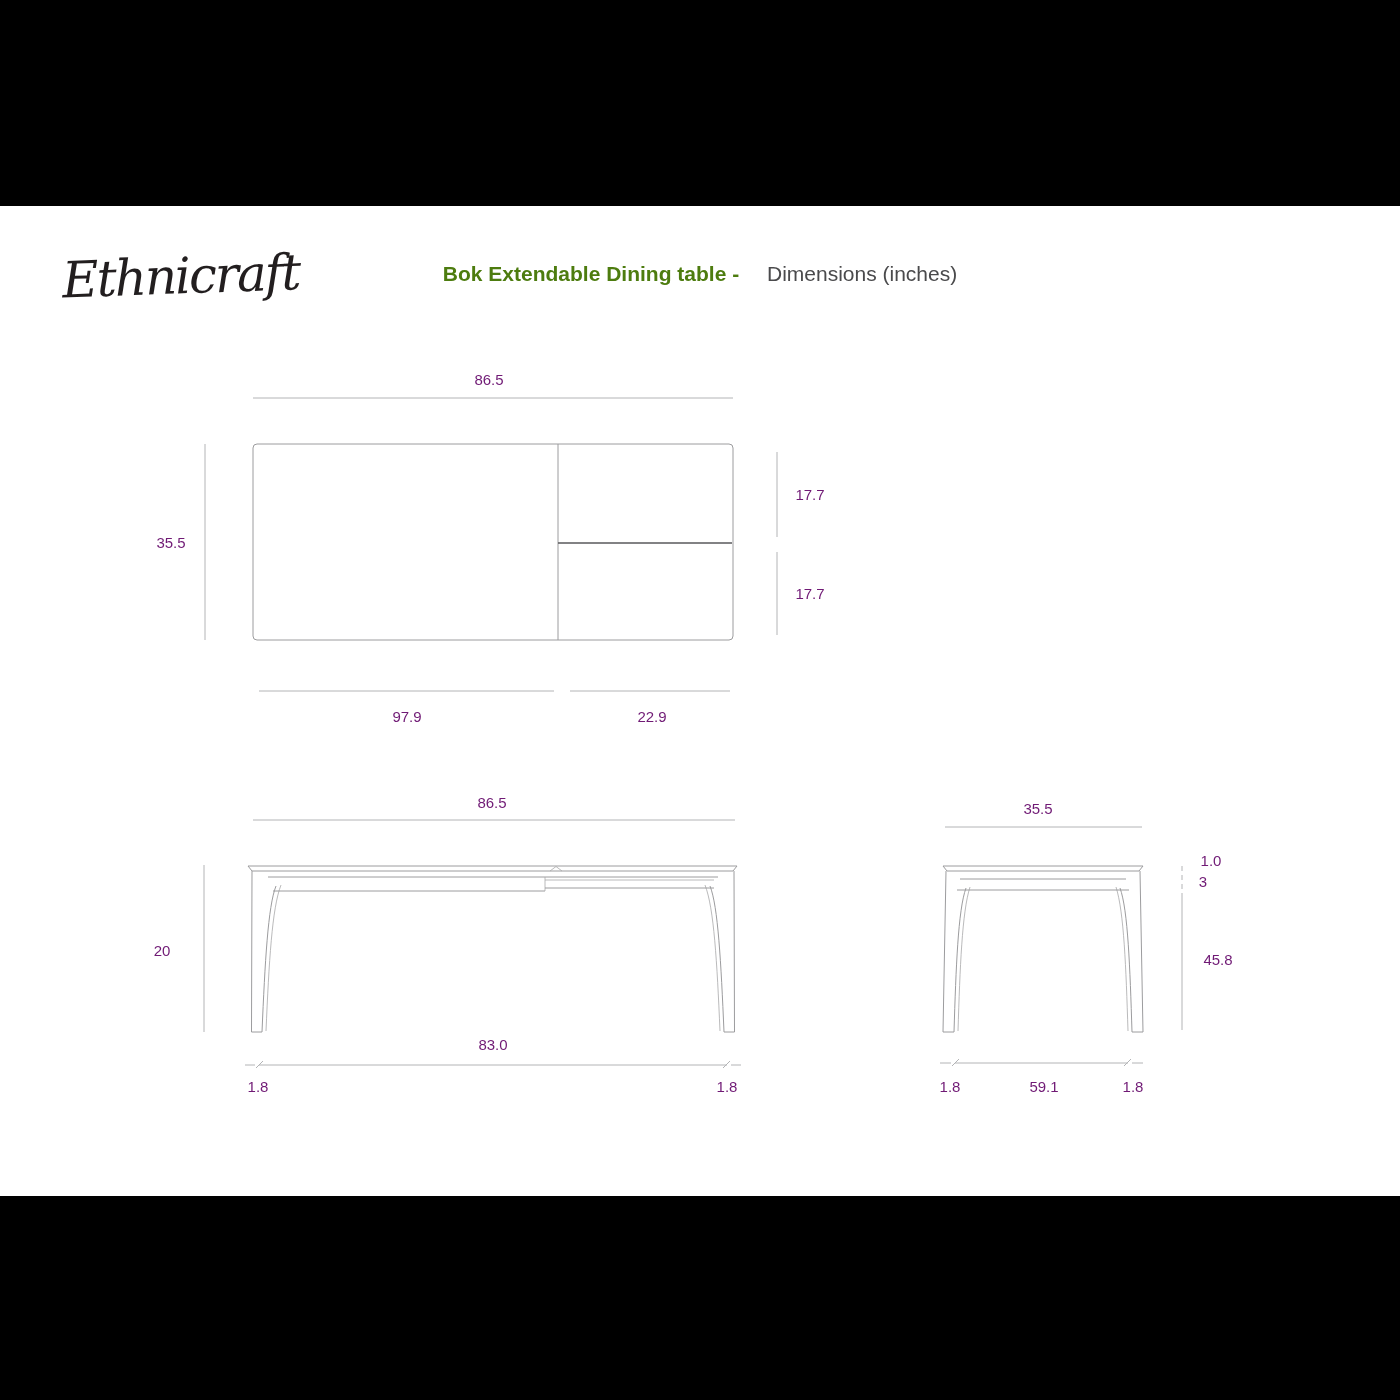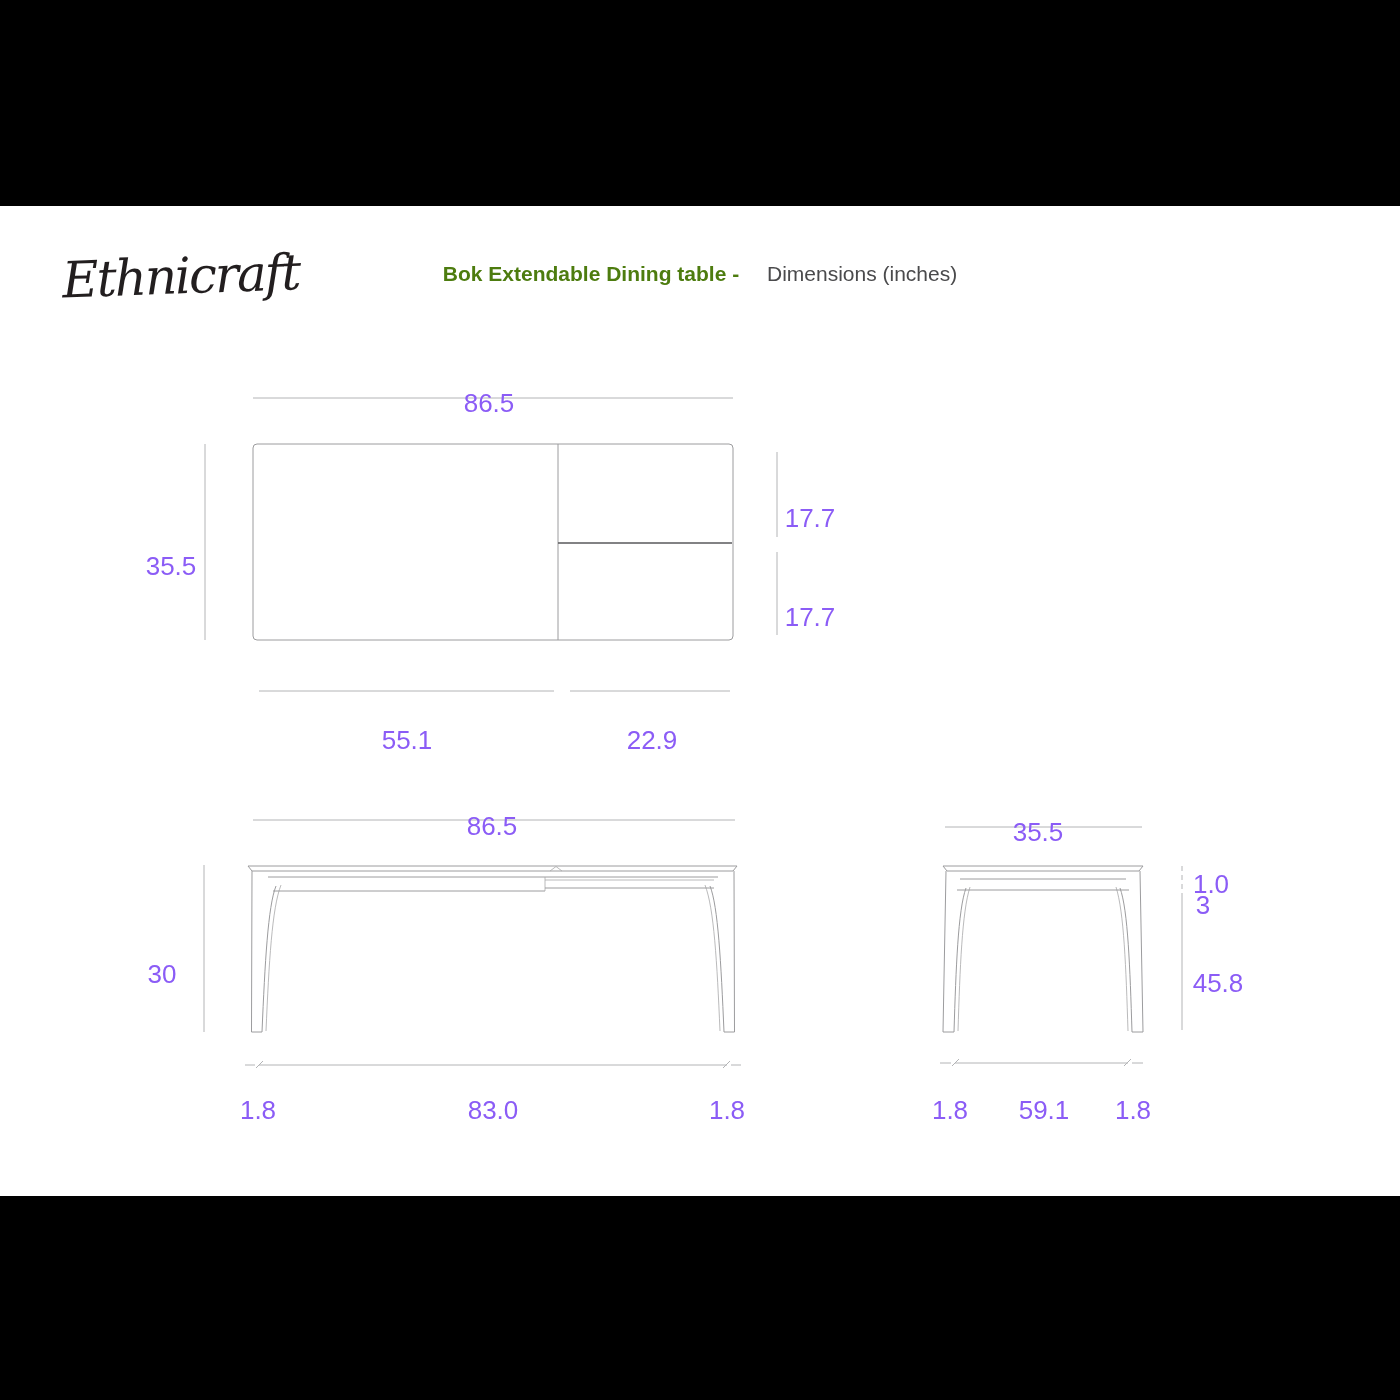--- a/index.html
+++ b/index.html
@@ -16,21 +16,21 @@
     color:#221e1f;transform:rotate(-2deg);letter-spacing:-2px;white-space:nowrap;
   }
   #title{
     position:absolute;left:700px;top:262px;transform:translateX(-50%);
     white-space:nowrap;font-size:21px;color:#1c1c1e;
   }
   #title .t-bold{font-weight:bold;color:#4d7c0f;}
   #title .t-reg{font-weight:normal;color:#4a4a4c;margin-left:22px;}
   .dim-label{
     position:absolute;transform:translate(-50%,-50%);
-    font-size:26px;color:#8b5cf6;white-space:nowrap;line-height:1;margin-top:24px;
+    font-size:15px;color:#701a75;white-space:nowrap;line-height:1;
   }
   svg{position:absolute;left:0;top:0;}
   .dimline{stroke:#b3b4b6;stroke-width:1;fill:none;}
   .furn{stroke:#9c9c9e;stroke-width:1;fill:none;}
   .furn-thin{stroke:#a8a8aa;stroke-width:0.8;fill:none;}
   .split{stroke:#58595b;stroke-width:1.7;fill:none;}
   .dash{stroke:#b3b4b6;stroke-width:1;fill:none;stroke-dasharray:5 4;}
 </style>
 </head>
 <body>
@@ -109,27 +109,27 @@
       <line class="dimline" x1="952" y1="1066" x2="959" y2="1059"></line>
       <line class="dimline" x1="1124" y1="1066" x2="1131" y2="1059"></line>
       <line class="dimline" x1="1132" y1="1063" x2="1143" y2="1063"></line>
     </g>
   </svg>
 
   <div class="dim-label" style="left:489px;top:379px;">86.5</div>
   <div class="dim-label" style="left:171px;top:542px;">35.5</div>
   <div class="dim-label" style="left:810px;top:494px;">17.7</div>
   <div class="dim-label" style="left:810px;top:593px;">17.7</div>
-  <div class="dim-label" style="left:407px;top:716px;">55.1</div>
+  <div class="dim-label" style="left:407px;top:716px;">97.9</div>
   <div class="dim-label" style="left:652px;top:716px;">22.9</div>
 
   <div class="dim-label" style="left:492px;top:802px;">86.5</div>
-  <div class="dim-label" style="left:162px;top:950px;">30</div>
+  <div class="dim-label" style="left:162px;top:950px;">20</div>
   <div class="dim-label" style="left:258px;top:1086px;">1.8</div>
-  <div class="dim-label" style="left:493px;top:1086px;">83.0</div>
+  <div class="dim-label" style="left:493px;top:1044px;">83.0</div>
   <div class="dim-label" style="left:727px;top:1086px;">1.8</div>
 
   <div class="dim-label" style="left:1038px;top:808px;">35.5</div>
   <div class="dim-label" style="left:1211px;top:860px;">1.0</div>
   <div class="dim-label" style="left:1203px;top:881px;">3</div>
   <div class="dim-label" style="left:1218px;top:959px;">45.8</div>
   <div class="dim-label" style="left:950px;top:1086px;">1.8</div>
   <div class="dim-label" style="left:1044px;top:1086px;">59.1</div>
   <div class="dim-label" style="left:1133px;top:1086px;">1.8</div>
 

